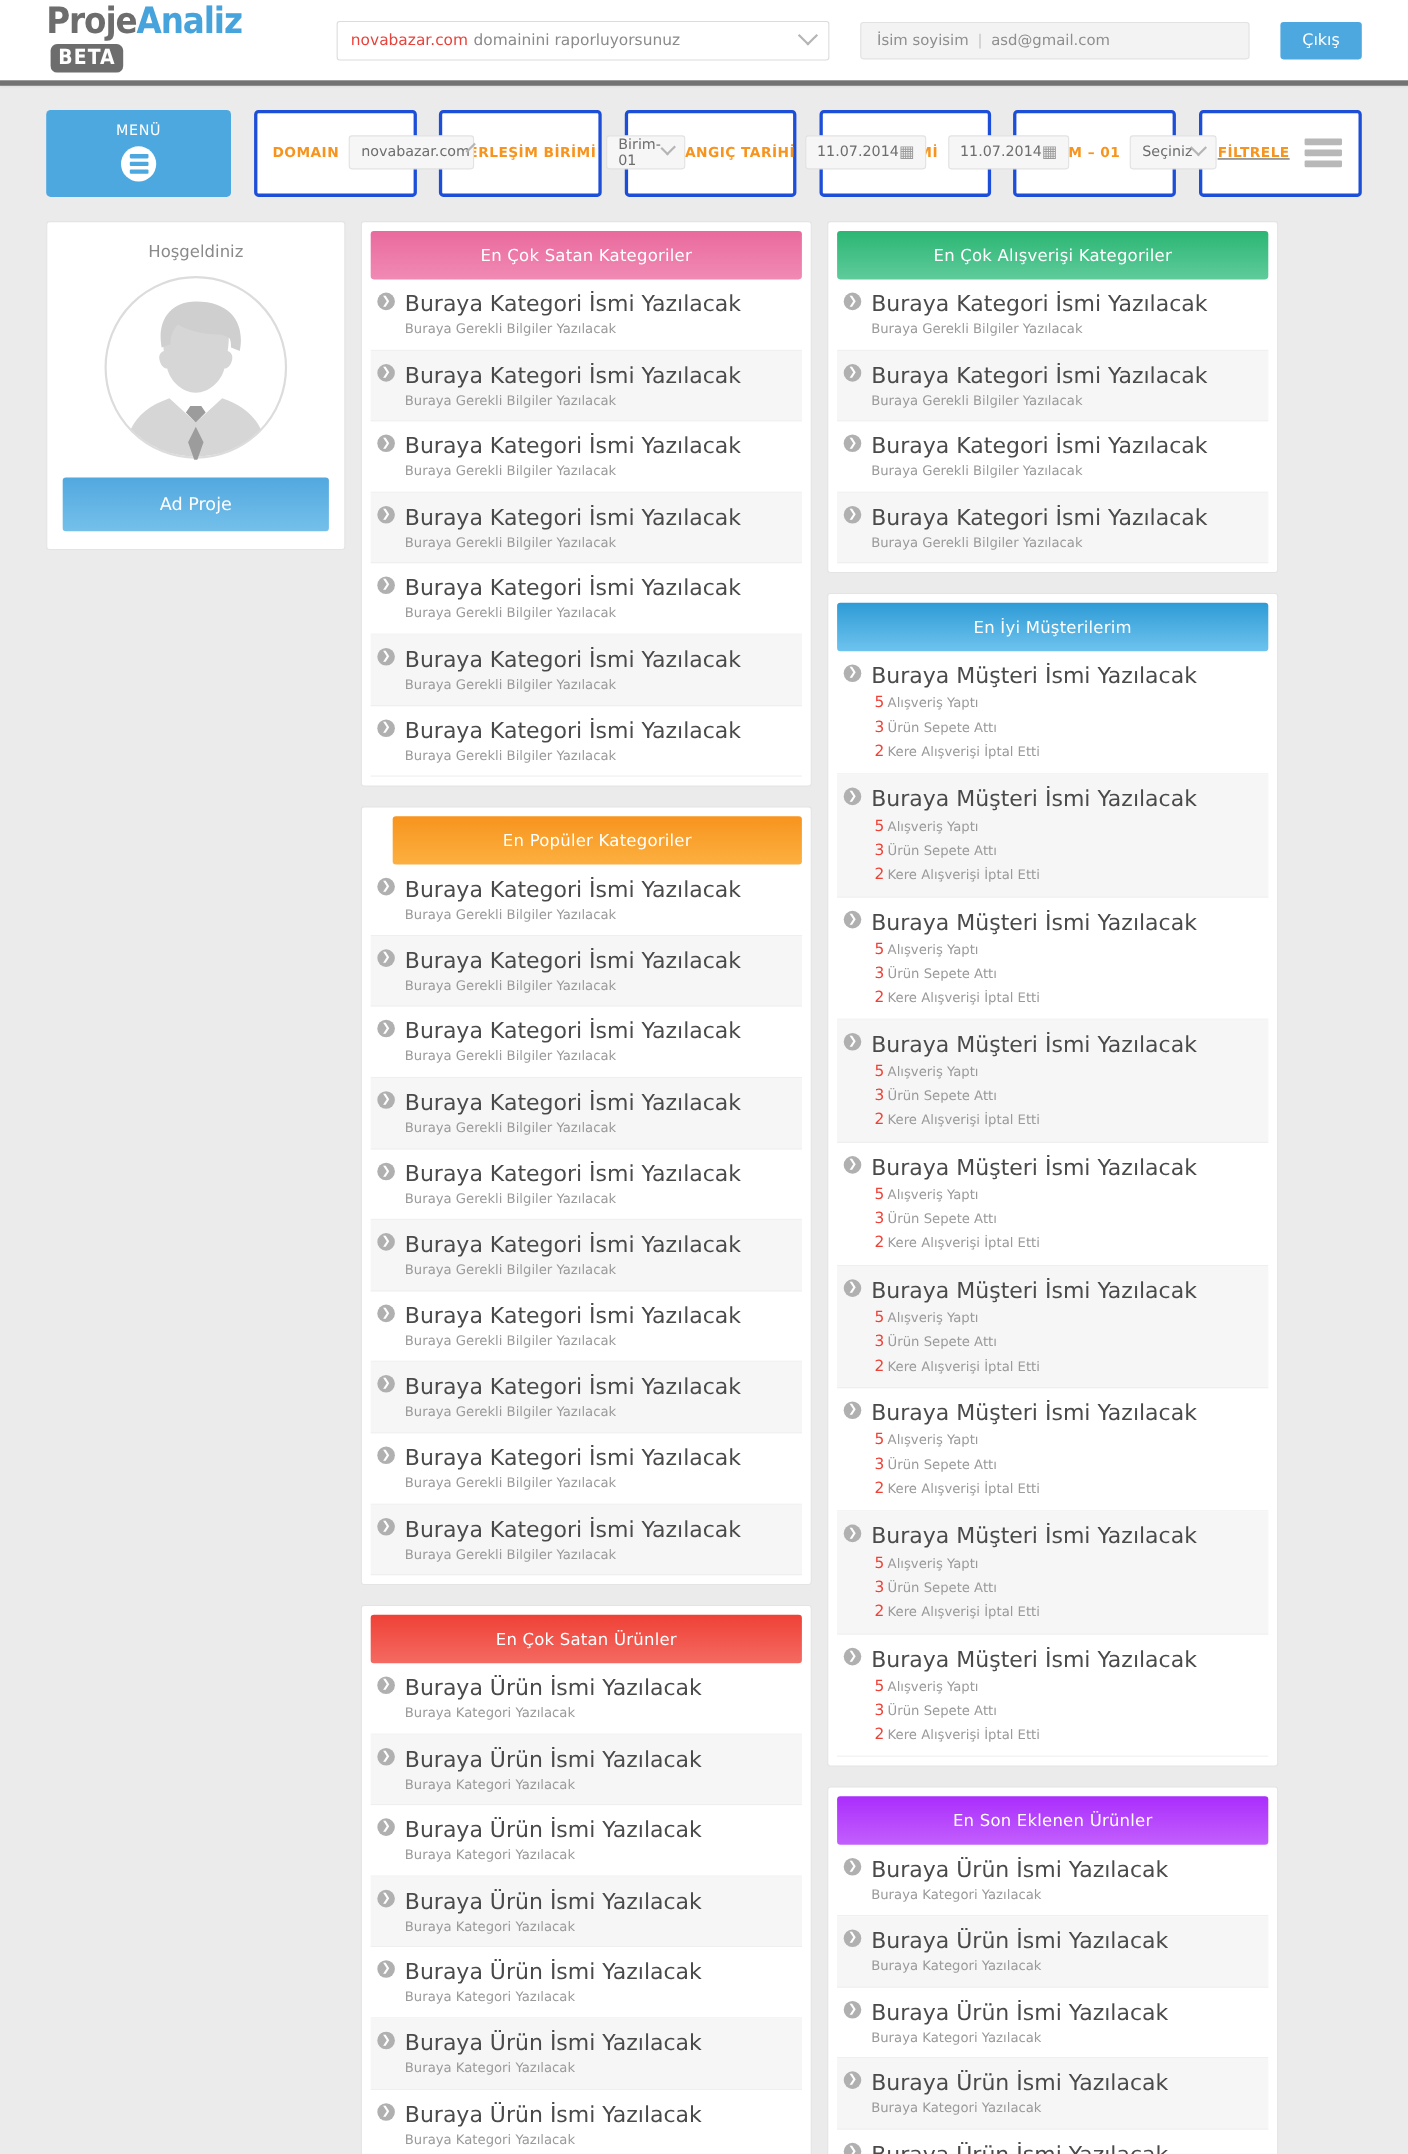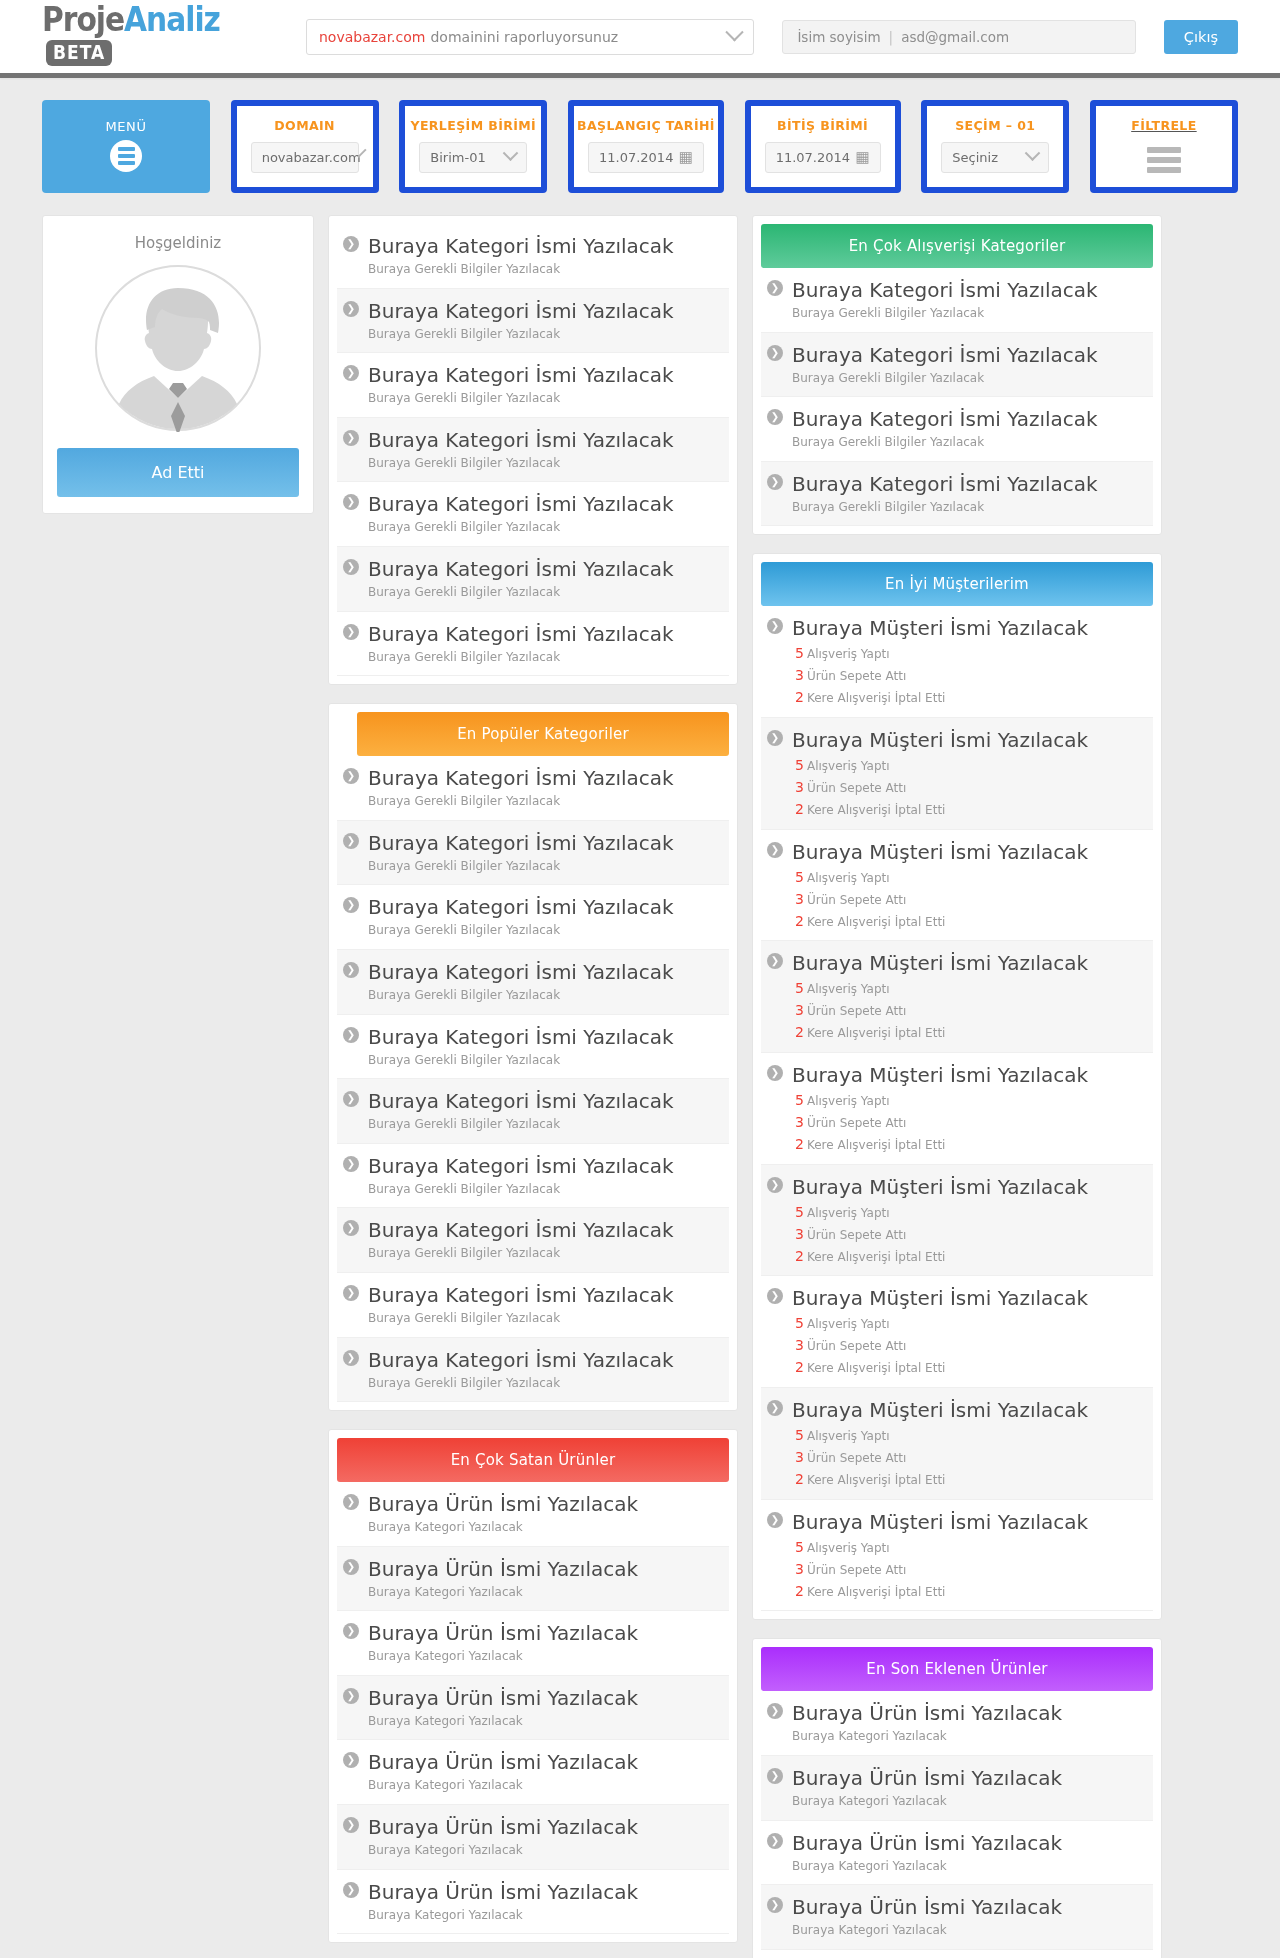--- a/index.html
+++ b/index.html
@@ -73,22 +73,22 @@
   }
   .menu-label{ font-size:13px; letter-spacing:.6px; }
   .menu-circle{
     width:32px; height:32px; border-radius:50%; background:#fff;
     display:flex; flex-direction:column; align-items:center;
     justify-content:center; gap:3.5px;
   }
   .menu-circle span{ display:block; width:17px; height:3.5px; background:#4ea8e0; border-radius:1px; }
 
   .filter-tile{
-    background:#fff; border:6px solid #1d4ed8; border-radius:4px;
-    padding:12px 14px 14px; display:flex; flex-direction:column;
+    background:#fff; border:3px solid #1d4ed8; border-radius:4px;
+    padding:12px 14px 14px; display:flex; flex-direction:row;
     align-items:center; gap:9px; min-width:148px;
   }
   .filter-title{
     color:#f7941e; font-size:12.5px; font-weight:bold;
     letter-spacing:.4px; white-space:nowrap;
   }
   .filter-ctl{
     background:#f6f6f6; border:1px solid #e2e2e2; border-radius:3px;
     height:31px; width:100%; display:flex; align-items:center;
     padding:0 10px; font-size:13px; color:#6d6d6d; position:relative;
@@ -267,27 +267,28 @@
       <div class="welcome">Hoşgeldiniz</div>
       <div class="avatar-wrap">
         <svg width="168" height="168" viewBox="0 0 168 168" aria-hidden="true">
           <circle cx="84" cy="84" r="82" fill="none" stroke="#dcdcdc" stroke-width="2"></circle>
           <path d="M84 26c-19 0-30 13-30 31 0 6 1 12 1 12-3 1-5 4-4 8 1 5 4 8 7 8 3 12 14 22 26 22s23-10 26-22c3 0 6-3 7-8 1-4-1-7-4-8 0 0 1-6 1-12 0-18-11-31-30-31z" fill="#d6d6d6"></path>
           <path d="M84 24c-21 0-32 14-32 32 0 5 1 10 1 10l8-3c0-7 2-14 7-18 7 5 22 9 36 9 4 0 8 1 11 4 1 3 1 6 1 8l8 3s1-5 1-10c0-18-11-35-41-35z" fill="#cfcfcf"></path>
           <path d="M60 112c-17 6-29 15-35 28a82 82 0 00118 0c-6-13-18-22-35-28l-24 22-24-22z" fill="#d6d6d6"></path>
           <path d="M84 134l-9-9 4-6h10l4 6-9 9zm0 4l7 14-7 20-7-20 7-14z" fill="#9c9c9c"></path>
         </svg>
       </div>
-      <button class="name-btn">Ad Etti</button>
+      <button class="name-btn">Ad Proje</button>
     </div>
   </div>
 
   <div class="col-mid">
 
     <div class="panel">
+      <div class="panel-head hd-pink">En Çok Satan Kategoriler</div>
       <ul class="list">
           <li class="list-item">
             <span class="arrow-icon">❯</span>
             <div class="item-body">
               <div class="item-title">Buraya Kategori İsmi Yazılacak</div>
               <div class="item-sub">Buraya Gerekli Bilgiler Yazılacak</div>
             </div>
           </li>
           <li class="list-item alt">
             <span class="arrow-icon">❯</span>

